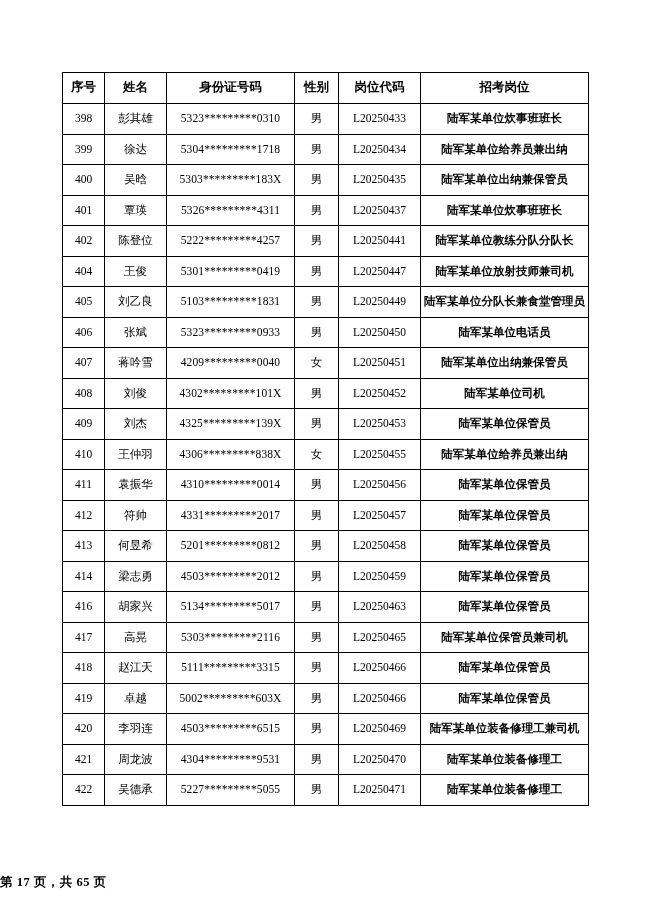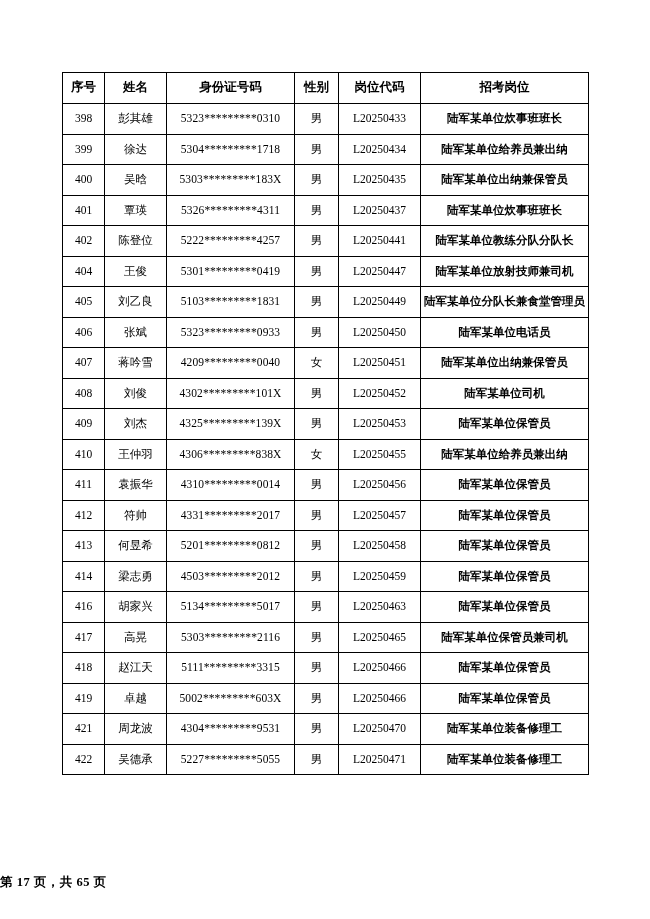--- a/index.html
+++ b/index.html
@@ -254,20 +254,28 @@
       </tr>
       <tr>
         <td class="seq">419</td>
         <td class="name">卓越</td>
         <td class="id">5002*********603X</td>
         <td class="gender">男</td>
         <td class="code">L20250466</td>
         <td class="post">陆军某单位保管员</td>
       </tr>
       <tr>
+        <td class="seq">420</td>
+        <td class="name">李羽连</td>
+        <td class="id">4503*********6515</td>
+        <td class="gender">男</td>
+        <td class="code">L20250469</td>
+        <td class="post">陆军某单位装备修理工兼司机</td>
+      </tr>
+      <tr>
         <td class="seq">421</td>
         <td class="name">周龙波</td>
         <td class="id">4304*********9531</td>
         <td class="gender">男</td>
         <td class="code">L20250470</td>
         <td class="post">陆军某单位装备修理工</td>
       </tr>
       <tr>
         <td class="seq">422</td>
         <td class="name">吴德承</td>

